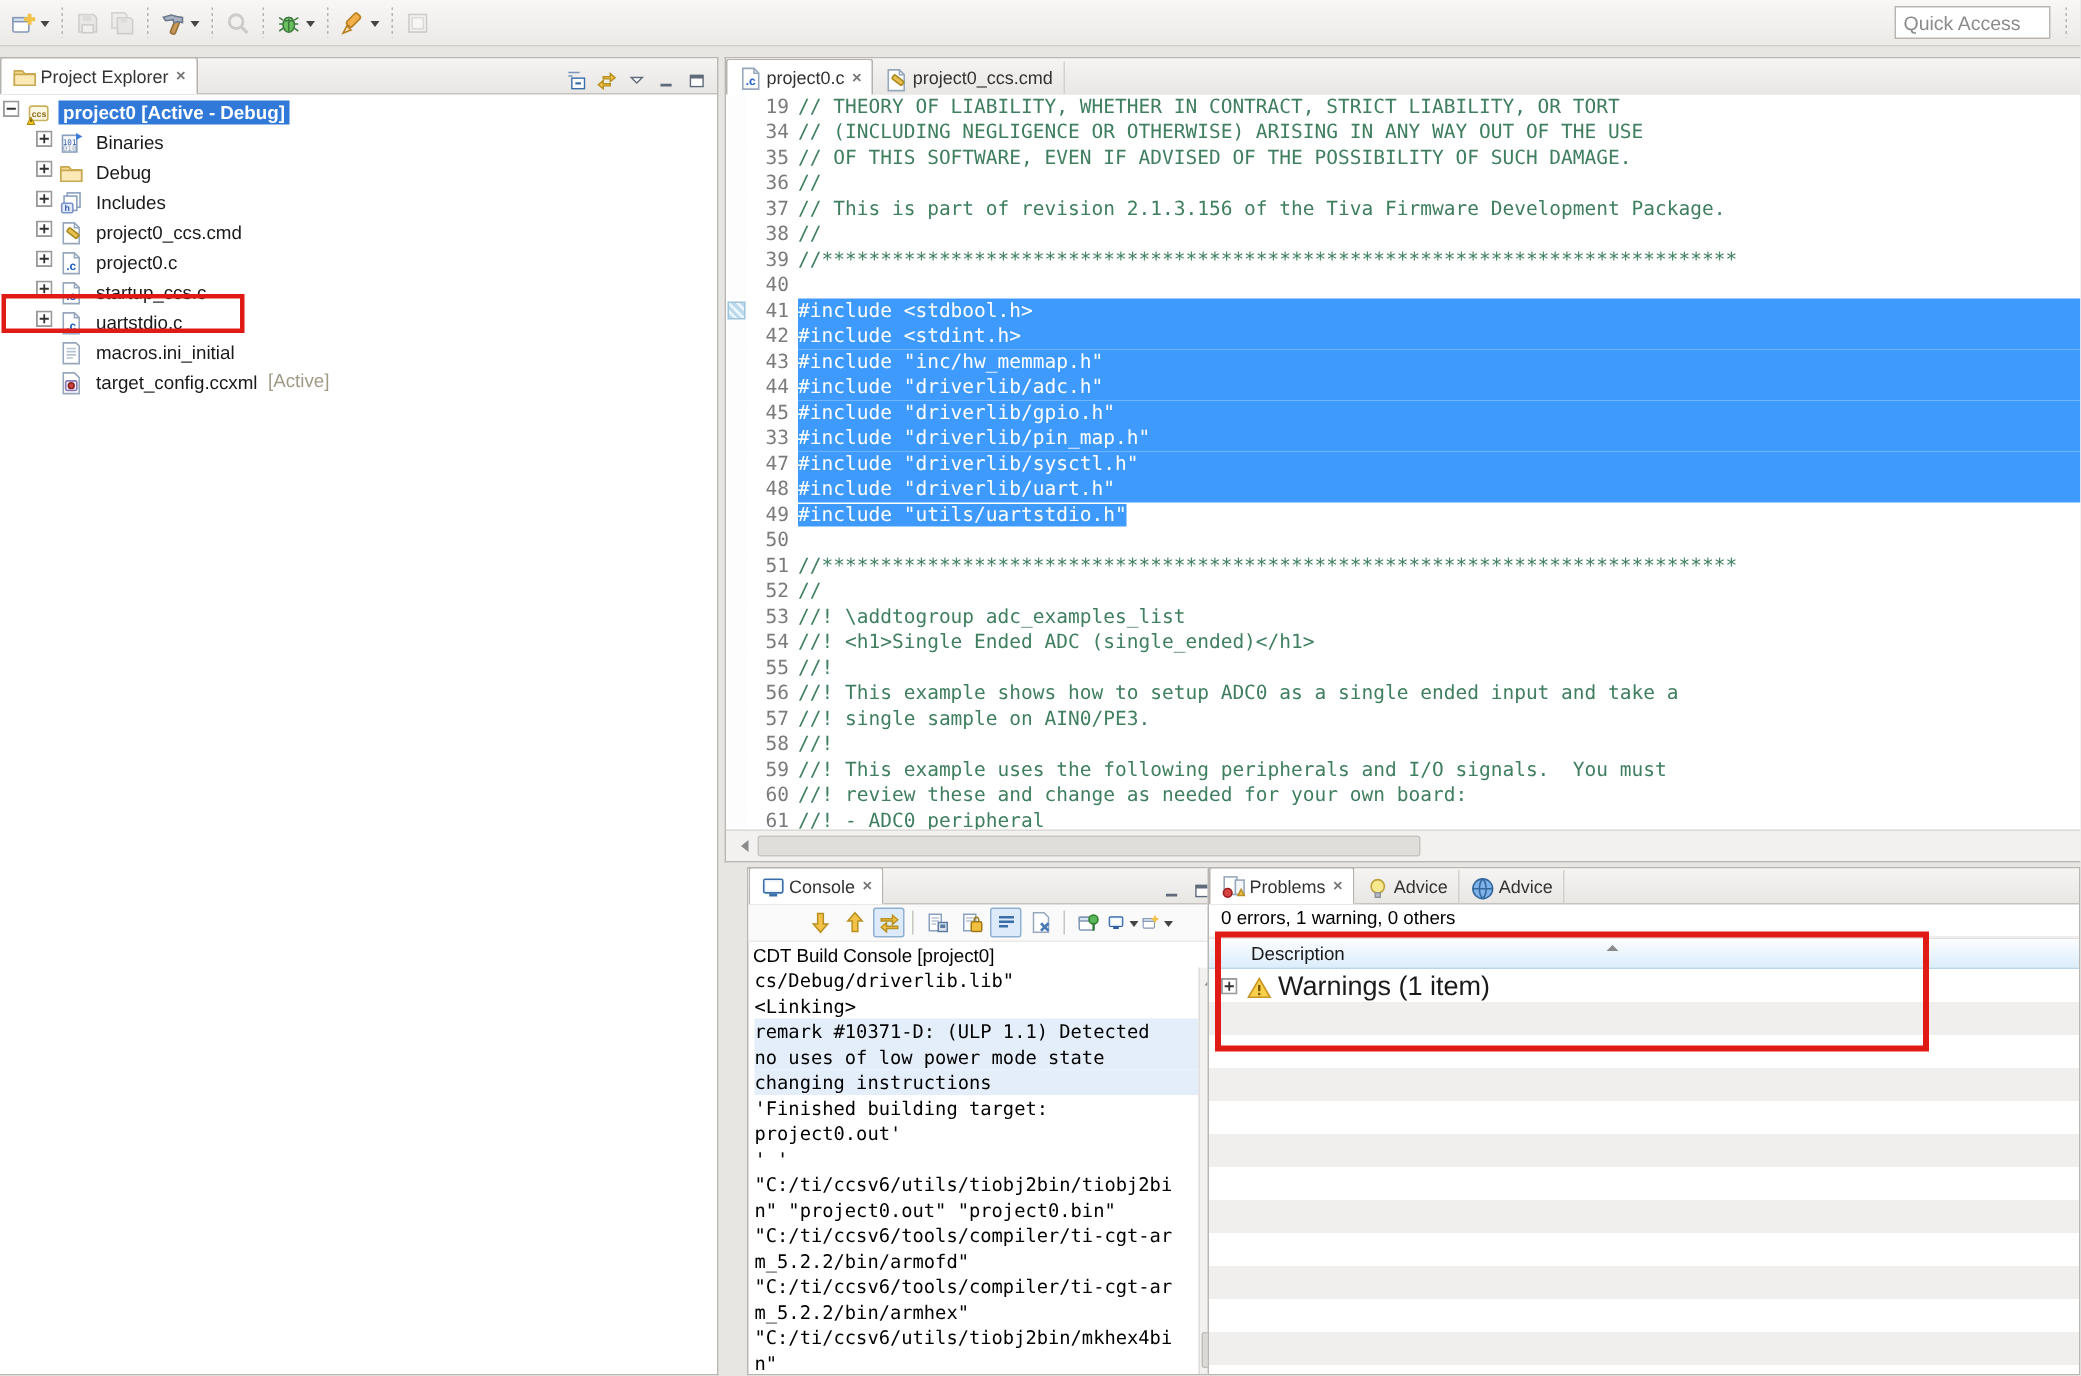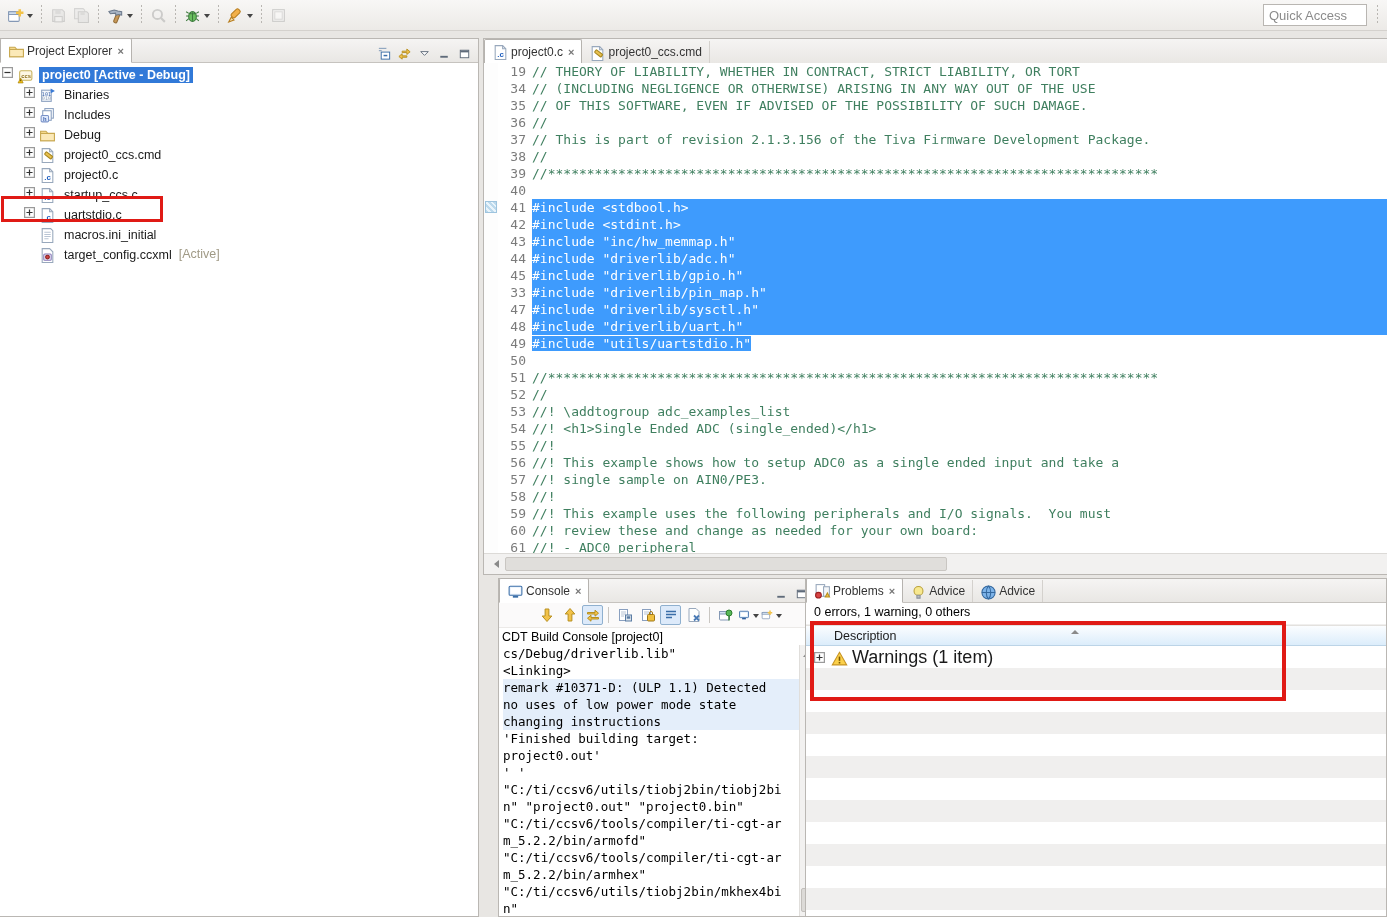--- a/index.html
+++ b/index.html
@@ -262,42 +262,42 @@
         </div>
         <div class="trow d1">
           <span class="exp">
             <svg viewBox="0 0 9 9">
               <rect x="0.5" y="0.5" width="8" height="8" fill="#fff" stroke="#9a9a9a"></rect>
               <path d="M2 4.5h5M4.5 2v5" stroke="#333"></path>
             </svg>
           </span>
           <span class="ticon">
             <svg viewBox="0 0 16 16">
+              <path d="M1.5 4h5l1.6 1.8h6.4V13H1.5z" fill="#f5d98c" stroke="#c8a850"></path>
+              <path d="M1.5 6.2h13V13h-13z" fill="#fbe9b8" stroke="#c8a850"></path>
+            </svg>
+          </span>
+          <span class="tlabel">Debug</span>
+        </div>
+        <div class="trow d1">
+          <span class="exp">
+            <svg viewBox="0 0 9 9">
+              <rect x="0.5" y="0.5" width="8" height="8" fill="#fff" stroke="#9a9a9a"></rect>
+              <path d="M2 4.5h5M4.5 2v5" stroke="#333"></path>
+            </svg>
+          </span>
+          <span class="ticon">
+            <svg viewBox="0 0 16 16">
               <rect x="5.5" y="1.5" width="8" height="9" fill="#fff" stroke="#8aa0c0"></rect>
               <rect x="3.5" y="3.5" width="8" height="9" fill="#fff" stroke="#8aa0c0"></rect>
               <rect x="2" y="8" width="7" height="6" rx="1" fill="#dfeafc" stroke="#7a92c8"></rect>
               <text x="5.5" y="13" font-size="5.5" text-anchor="middle" fill="#3a5ca8" font-weight="bold">h</text>
             </svg>
           </span>
           <span class="tlabel">Includes</span>
-        </div>
-        <div class="trow d1">
-          <span class="exp">
-            <svg viewBox="0 0 9 9">
-              <rect x="0.5" y="0.5" width="8" height="8" fill="#fff" stroke="#9a9a9a"></rect>
-              <path d="M2 4.5h5M4.5 2v5" stroke="#333"></path>
-            </svg>
-          </span>
-          <span class="ticon">
-            <svg viewBox="0 0 16 16">
-              <path d="M1.5 4h5l1.6 1.8h6.4V13H1.5z" fill="#f5d98c" stroke="#c8a850"></path>
-              <path d="M1.5 6.2h13V13h-13z" fill="#fbe9b8" stroke="#c8a850"></path>
-            </svg>
-          </span>
-          <span class="tlabel">Debug</span>
         </div>
         <div class="trow d1">
           <span class="exp">
             <svg viewBox="0 0 9 9">
               <rect x="0.5" y="0.5" width="8" height="8" fill="#fff" stroke="#9a9a9a"></rect>
               <path d="M2 4.5h5M4.5 2v5" stroke="#333"></path>
             </svg>
           </span>
           <span class="ticon">
             <svg viewBox="0 0 16 16">

